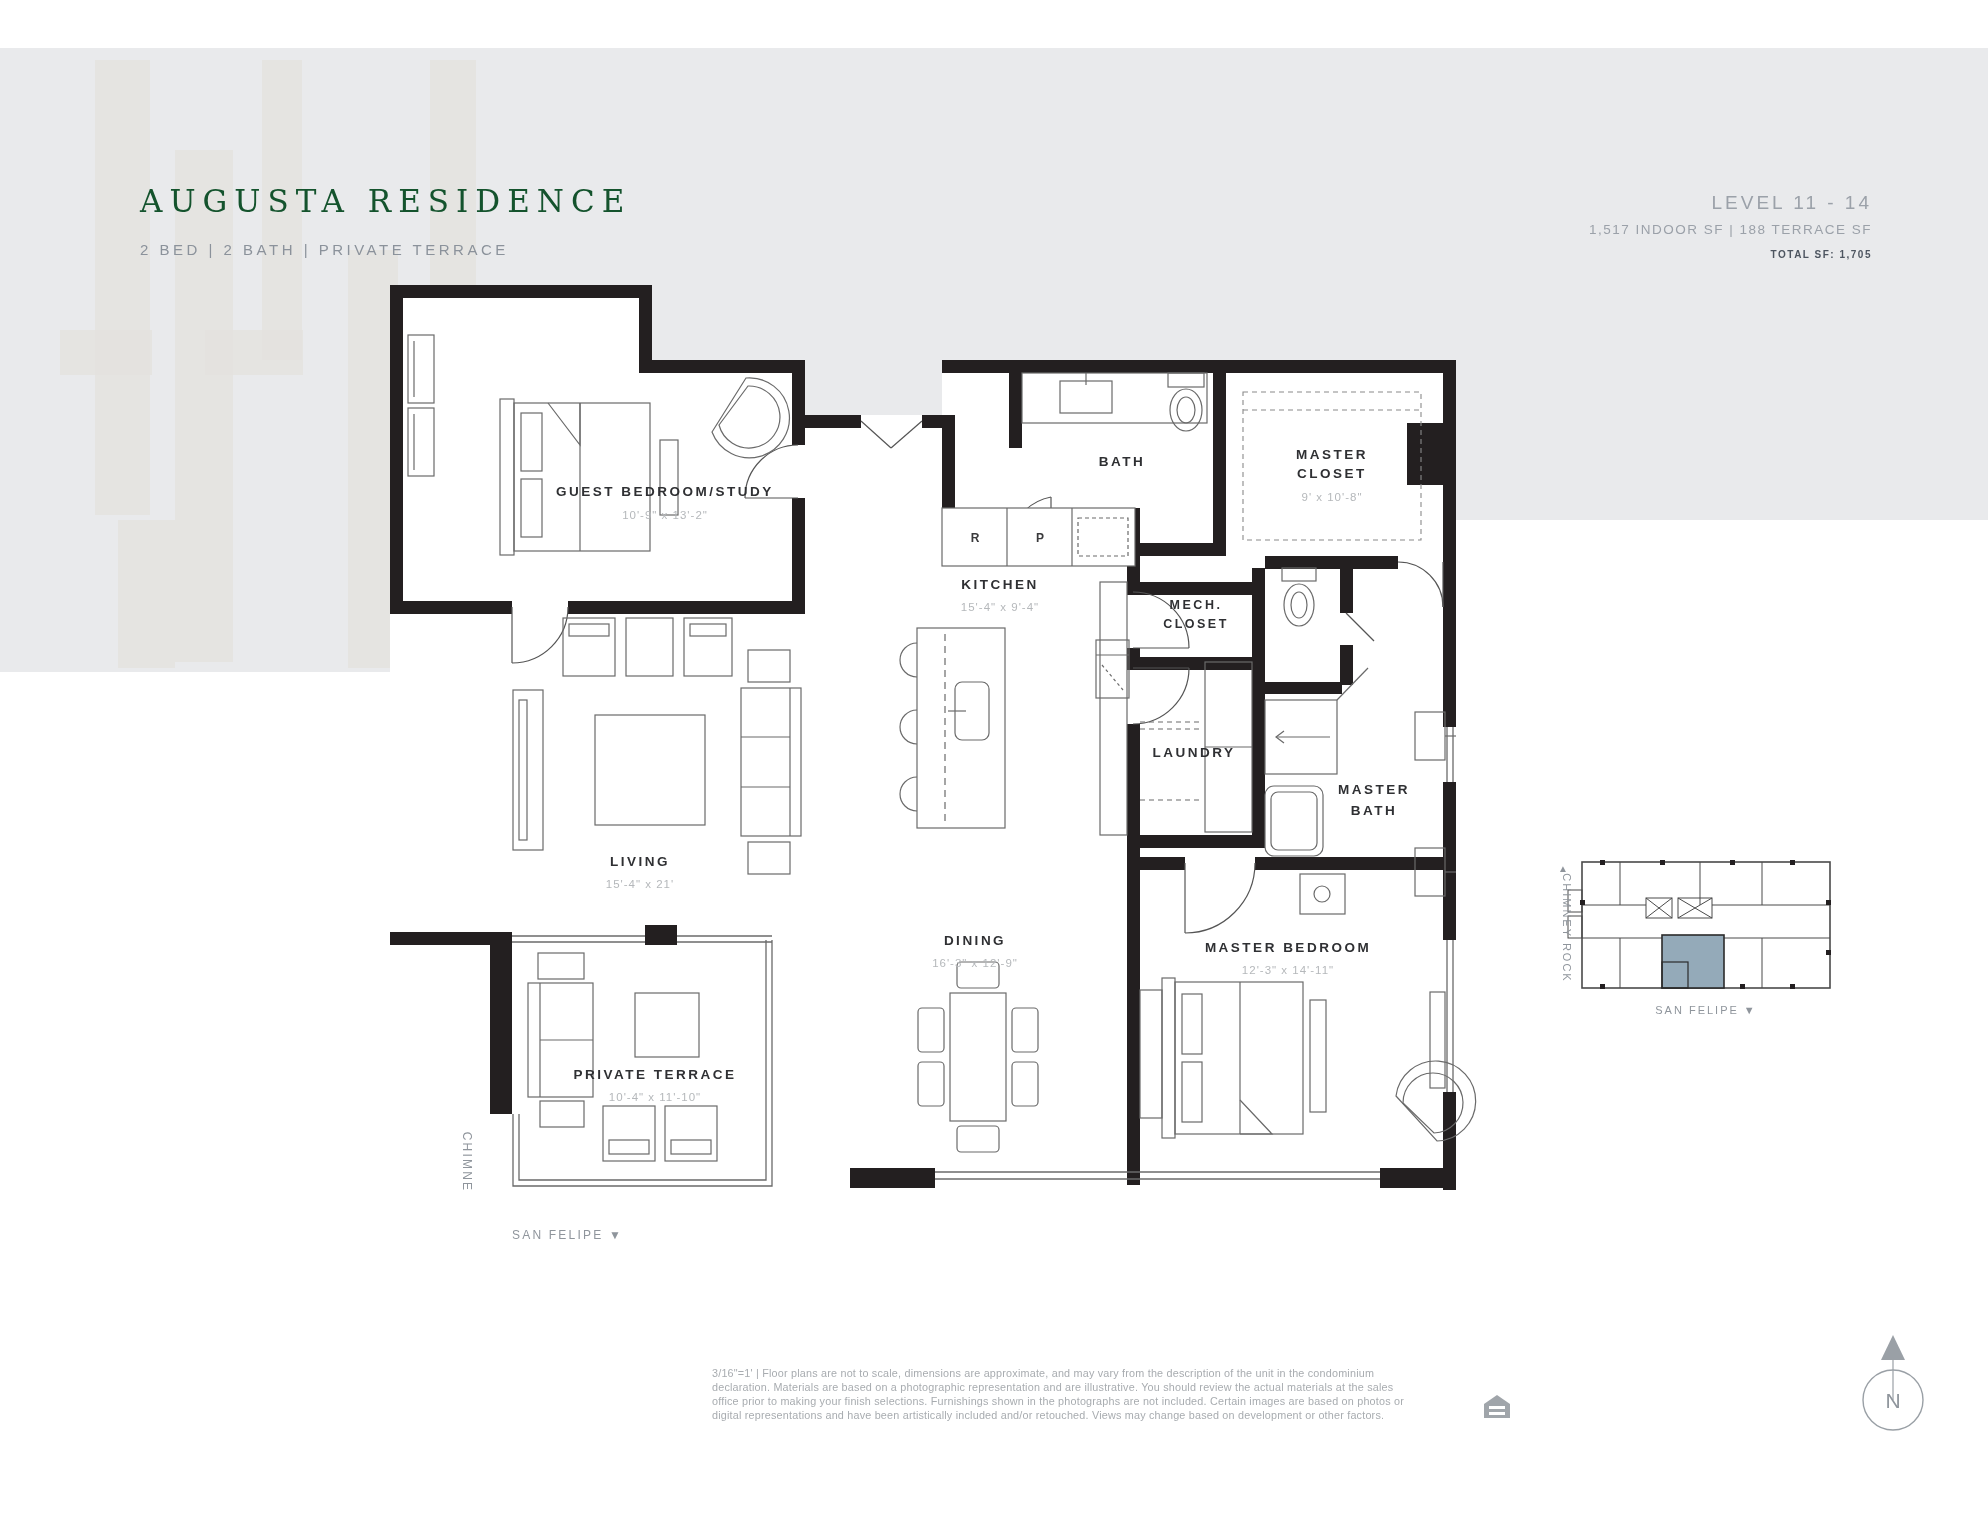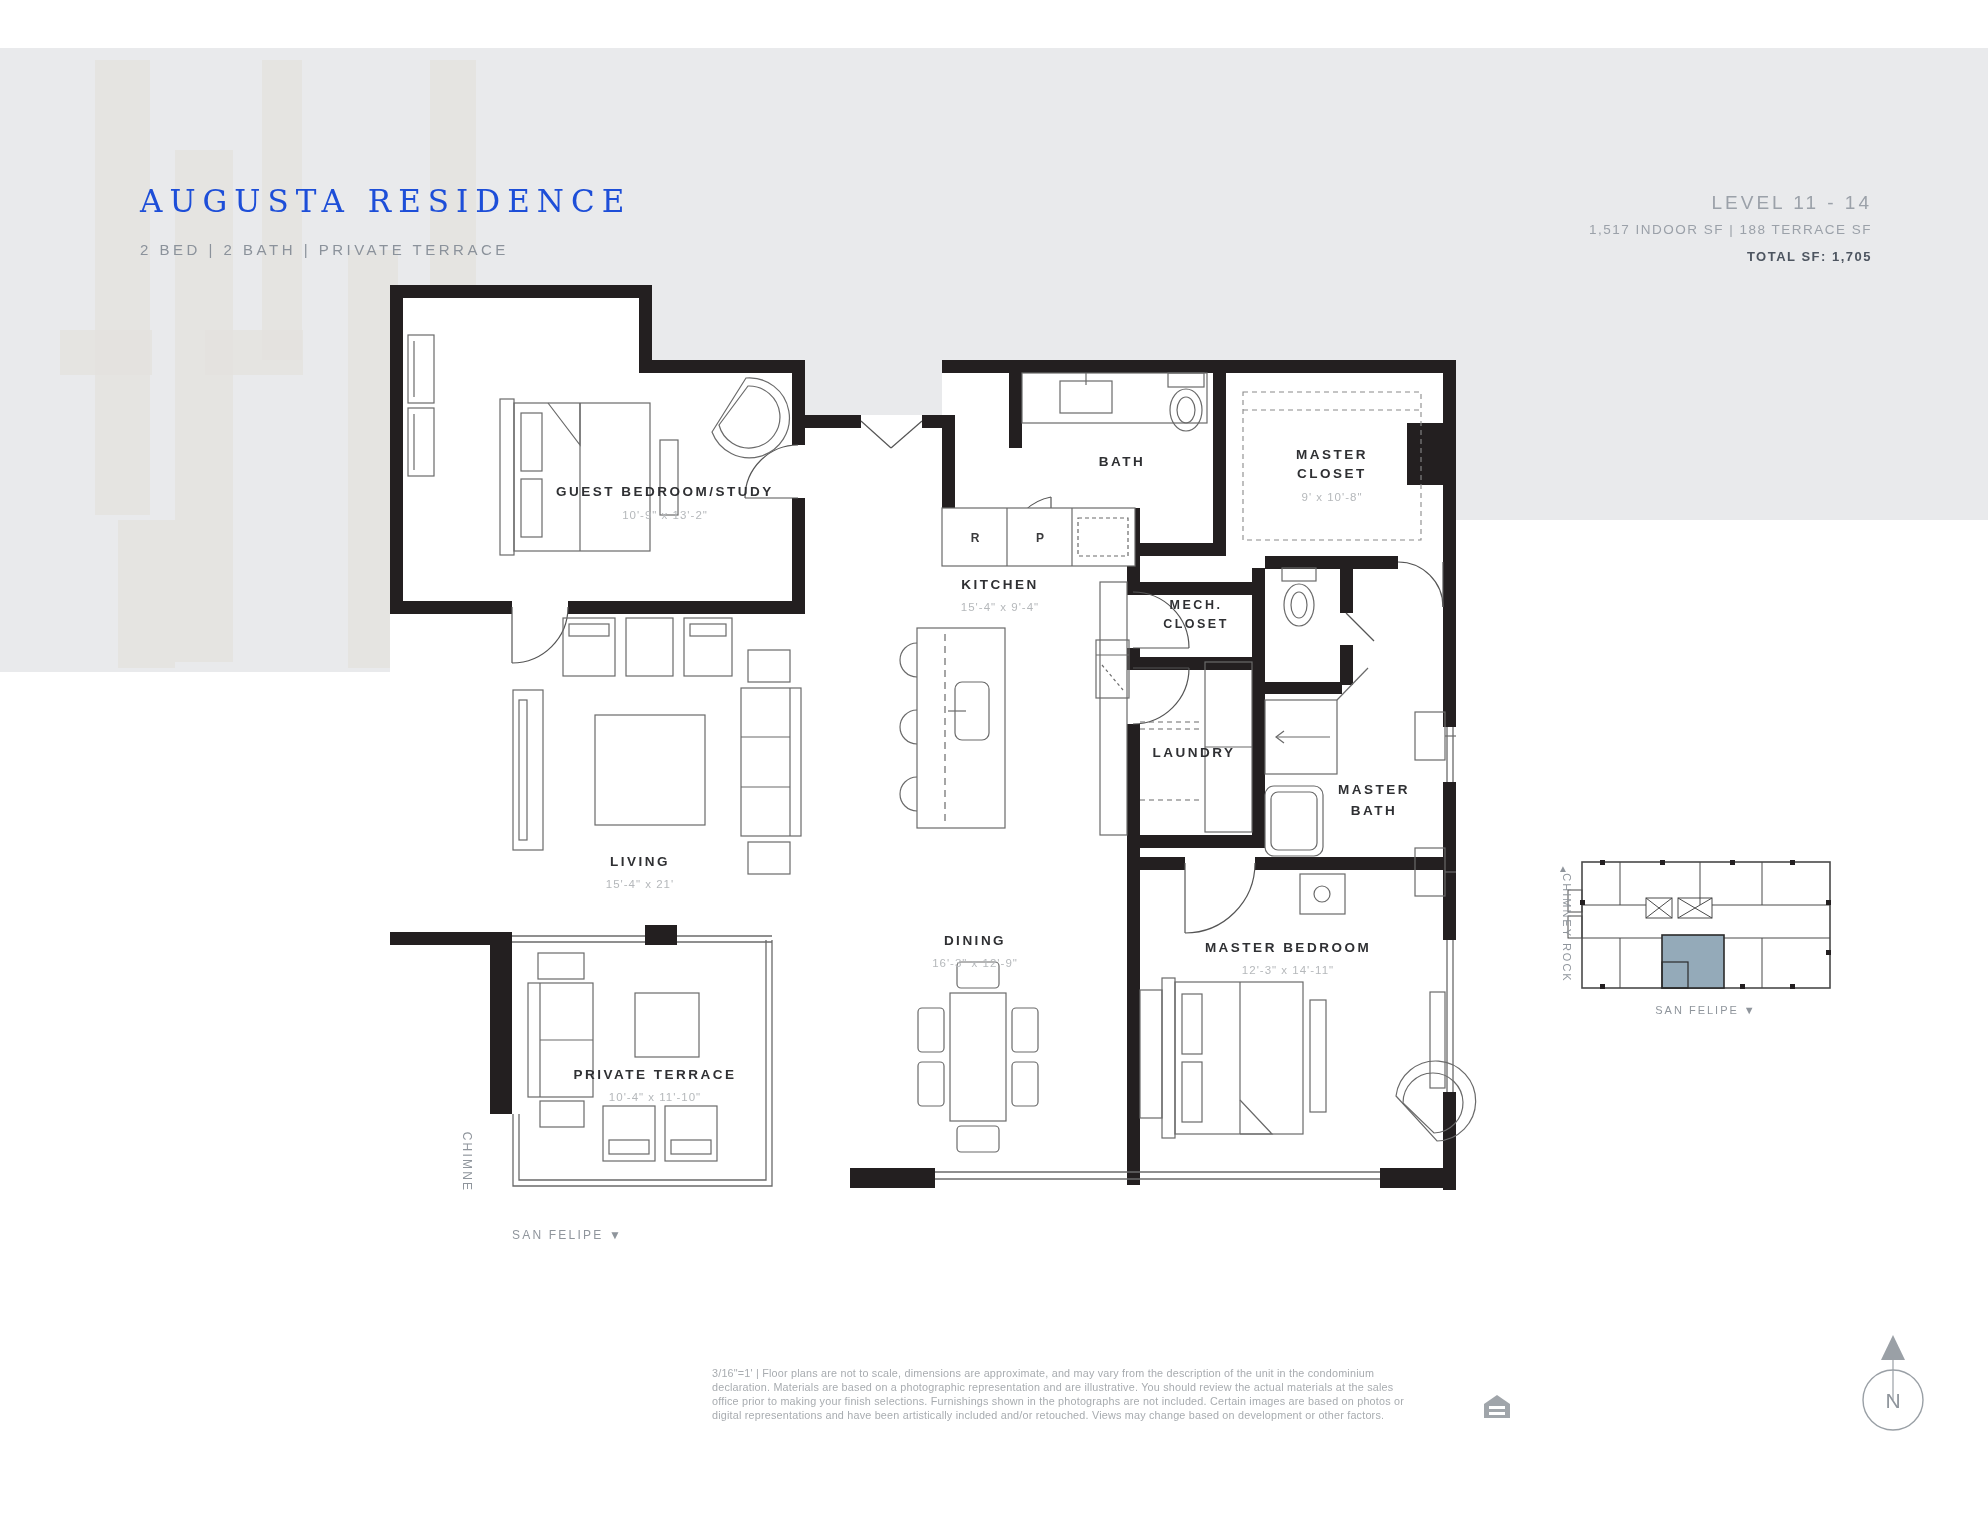--- a/index.html
+++ b/index.html
@@ -3,26 +3,26 @@
 <meta charset="utf-8">
 <style>
   html,body{margin:0;padding:0;background:#ffffff;}
   .page{position:relative;width:1988px;height:1536px;background:#ffffff;overflow:hidden;
         font-family:"Liberation Sans",sans-serif;}
   .band{position:absolute;left:0;top:48px;width:1988px;height:472px;background:#e9eaec;}
   .band-left{position:absolute;left:0;top:520px;width:460px;height:152px;background:#e9eaec;}
   .wm{position:absolute;background:#e3e2dd;opacity:.75;}
   .hdr-left{position:absolute;left:140px;top:183px;}
   .hdr-title{font-family:"DejaVu Serif","Liberation Serif",serif;font-size:31px;letter-spacing:7px;
-             color:#1d4ed8;font-weight:500;white-space:nowrap;}
+             color:#14532d;font-weight:500;white-space:nowrap;}
   .hdr-sub{margin-top:22px;font-size:15px;letter-spacing:3.5px;color:#8b929b;white-space:nowrap;}
   .hdr-right{position:absolute;right:116px;top:192px;text-align:right;}
   .hdr-level{font-size:19px;letter-spacing:3px;color:#9ba1a9;}
   .hdr-area{margin-top:8px;font-size:13.5px;letter-spacing:1.5px;color:#9ba1a9;}
-  .hdr-total{margin-top:12px;font-size:13px;letter-spacing:1.5px;color:#4d5560;font-weight:bold;}
+  .hdr-total{margin-top:12px;font-size:10px;letter-spacing:1.5px;color:#4d5560;font-weight:bold;}
   svg.sheet{position:absolute;left:0;top:0;}
   .disc{position:absolute;left:712px;top:1366px;width:478px;font-size:10.8px;line-height:14px;
         letter-spacing:.2px;color:#a8acb0;}
   .disc div{white-space:nowrap;}
 </style>
 </head>
 <body>
 
 <div class="page">
 

